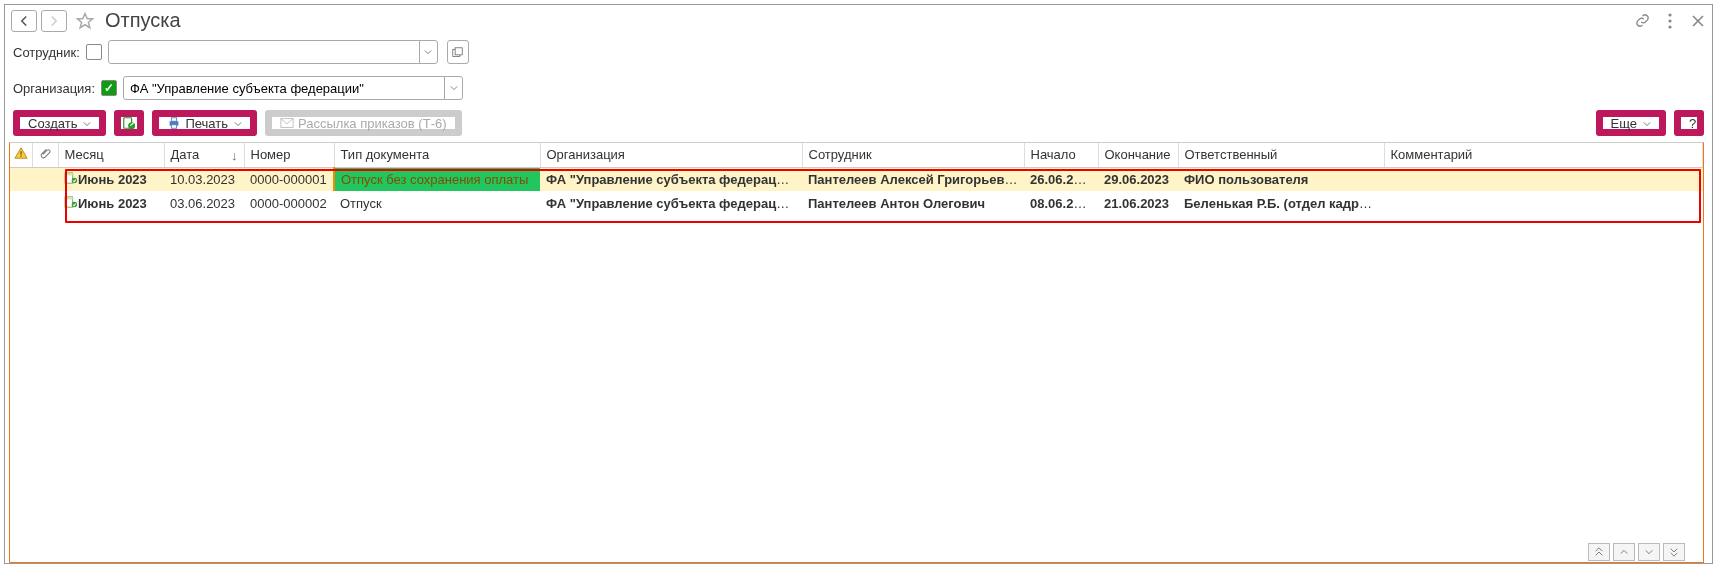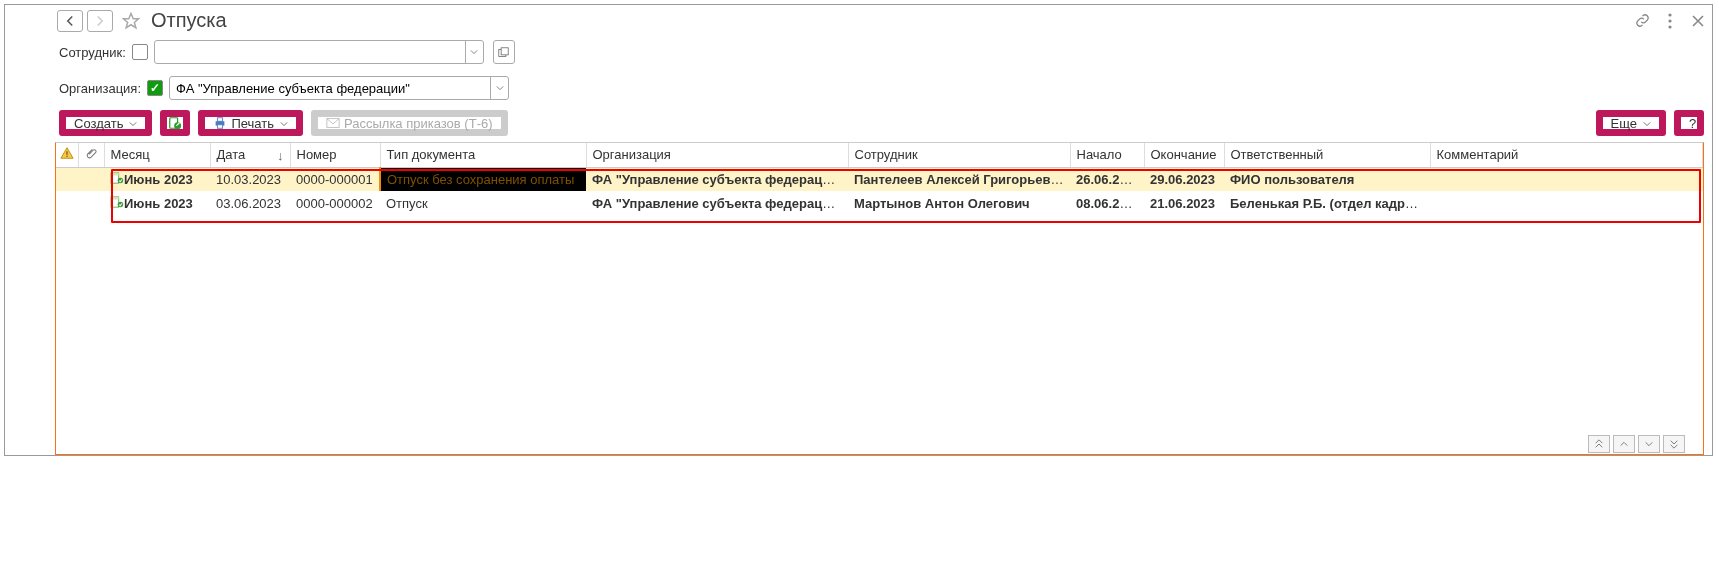--- a/index.html
+++ b/index.html
@@ -1,17 +1,17 @@
 <!DOCTYPE html>
 <html><head>
 <meta charset="utf-8">
 <style>
   * { box-sizing: border-box; font-family: Arial, sans-serif; }
   body { margin: 0; padding: 4px; background: #fff; font-size: 13px; color: #333; }
-  .window { border: 1px solid #999; width: 1709px; height: 452px; position: relative; overflow: hidden; background: #fff; display: flex; flex-direction: column; padding-left: 46px; }
+  .window { border: 1px solid #999; width: 1709px; height: 560px; position: relative; overflow: hidden; background: #fff; display: flex; flex-direction: column; }
 
   
   .title-bar { display: flex; align-items: center; padding: 4px 6px; gap: 4px; }
   .nav-btn { width: 26px; height: 22px; border: 1px solid #aaa; border-radius: 3px; background: #fff; display: flex; align-items: center; justify-content: center; cursor: pointer; }
   .nav-btn svg { width: 12px; height: 12px; }
   .star-icon { width: 20px; height:20px; margin: 0 4px; display:flex; align-items:center; justify-content:center; color:#aaa; }
   .star-icon svg { width:18px; height:18px; fill:none; stroke:#aaa; stroke-width:2; }
   .win-title { font-size: 20px; color: #444; margin-left: 2px; }
   .title-spacer { flex: 1; }
   .title-right { display:flex; gap:12px; align-items:center; color:#888; }
@@ -45,21 +45,21 @@
   .toolbar-spacer { flex:1; }
   .help-btn { width:28px; }
 
   
   .table-wrap { flex:1; margin: 2px 8px 0 4px; border:1px solid #f97316; border-top:1px solid #ccc; overflow:hidden; position:relative; display:flex; flex-direction:column; }
   table { border-collapse: collapse; width:100%; table-layout:fixed; }
   th { background:#fff; border-right:1px solid #ddd; border-bottom:1px solid #ccc; text-align:left; padding:4px 6px; font-weight:normal; color:#333; font-size:13px; position:relative; height:24px; }
   th .sort { position:absolute; right:6px; top:5px; color:#666; }
   td { padding:4px 6px; border-right:0; white-space:nowrap; overflow:hidden; text-overflow:ellipsis; font-size:13px; height:24px; }
   tbody tr.selected { background:#fff3c8; }
-  tbody tr.selected td.hl { background:#000000; color:#805000; border-left:2px solid #f28c00; }
+  tbody tr.selected td.hl { background:#22c55e; color:#805000; border-left:2px solid #f28c00; }
   tbody tr.selected td { color:#333; }
   tbody tr td { color:#333; }
   .row-icon { display:inline-flex; align-items:center; gap:0; }
   .doc-icon svg { width:14px; height:12px; }
   .highlight-box { position:absolute; border:2px solid #e00; pointer-events:none; left:55px; right:2px; top:26px; height:54px; border-radius:1px; }
 
   .table-body-space { flex:1; background:#fff; }
 
   
   .footer-nav { position:absolute; bottom:1px; right:18px; display:flex; gap:3px; }
@@ -285,21 +285,21 @@
                     <path d="M1 1 L10 1 L10 4 L1 4 Z" fill="#cfe6b8"></path>
                     <circle cx="12" cy="10" r="3.2" fill="#3a9d3a"></circle>
                     <path d="M10.6 10 L11.8 11.3 L13.6 8.8" stroke="#fff" fill="none" stroke-width="1.2"></path>
                   </svg></span> 
                 <b>Июнь 2023</b>
               </span></td>
             <td>03.06.2023</td>
             <td>0000-000002</td>
             <td>Отпуск</td>
             <td><b>ФА "Управление субъекта федерации"</b></td>
-            <td><b>Мартынов Антон Олегович</b></td>
+            <td><b>Пантелеев Антон Олегович</b></td>
             <td><b>08.06.2023</b></td>
             <td><b>21.06.2023</b></td>
             <td><b>Беленькая Р.Б. (отдел кадров)</b></td>
             <td></td>
           </tr>
         </tbody>
     </table>
     <div class="highlight-box"></div>
     <div class="table-body-space"></div>
 

